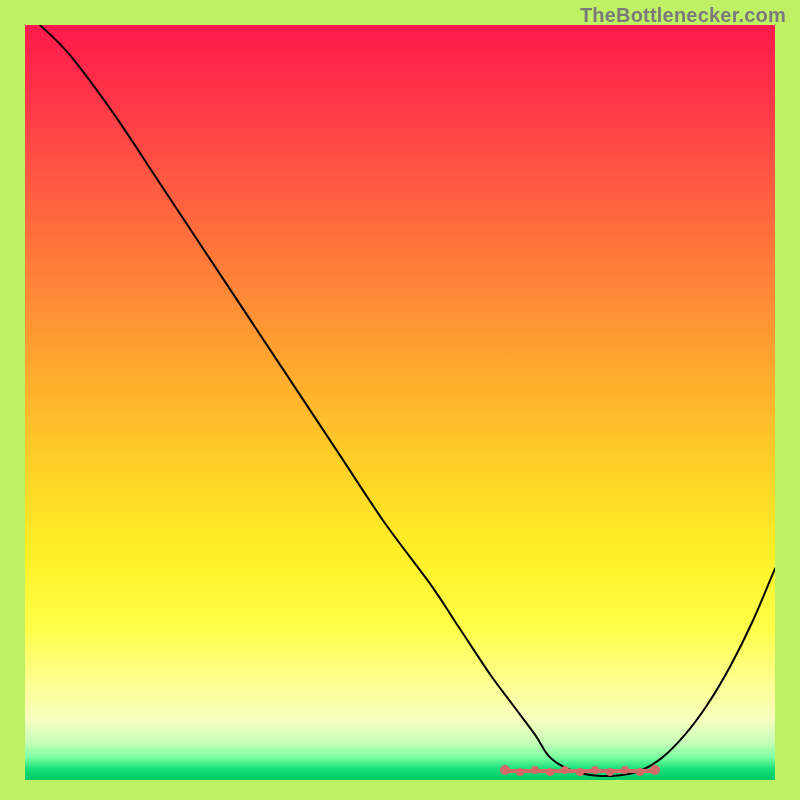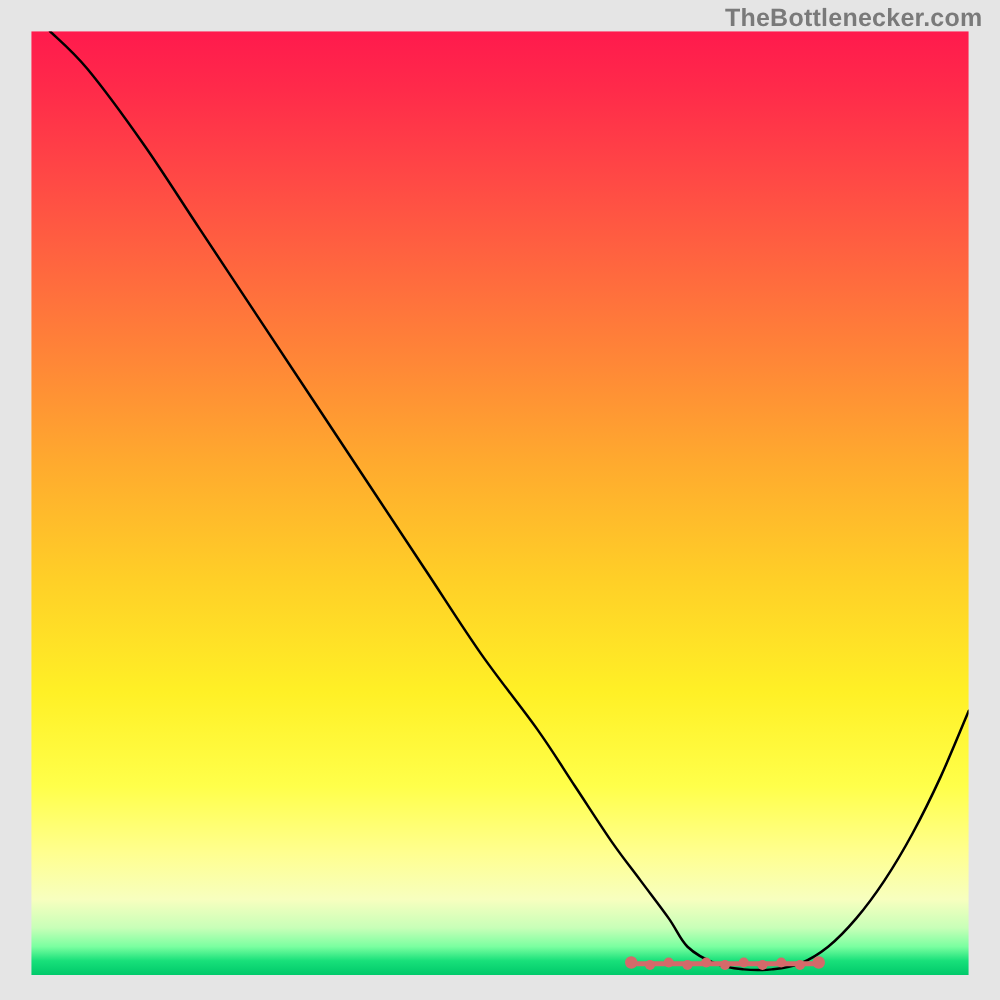--- a/index.html
+++ b/index.html
@@ -1,16 +1,16 @@
 <!DOCTYPE html>
 <html><head>
 <meta charset="utf-8">
 <style>
   html,body{margin:0;padding:0;width:800px;height:800px;background:#000;overflow:hidden;font-family:Arial,Helvetica,sans-serif}
-  .stage{position:relative;width:800px;height:800px;background:#e5e5e5}
+  .stage{position:relative;width:800px;height:800px;background:#bef264}
   .attrib{position:absolute;top:4px;right:14px;color:#7a7a7a;font-size:20px;font-weight:600;letter-spacing:.2px}
   .plot{position:absolute;left:25px;top:25px;width:750px;height:755px;overflow:hidden}
   .grad{position:absolute;inset:0;background:linear-gradient(to bottom,
       #ff1a4d 0%,
       #ff2a4a 6%,
       #ff4a45 16%,
       #ff6a3e 26%,
       #ff8a36 36%,
       #ffab2e 46%,
       #ffcf27 58%,

